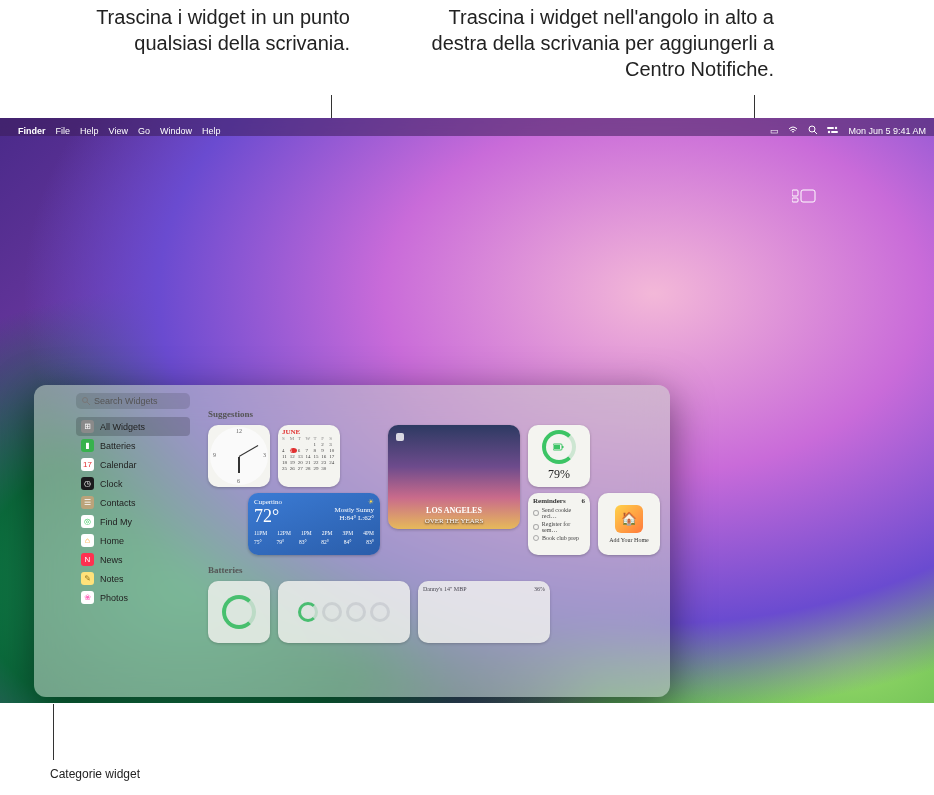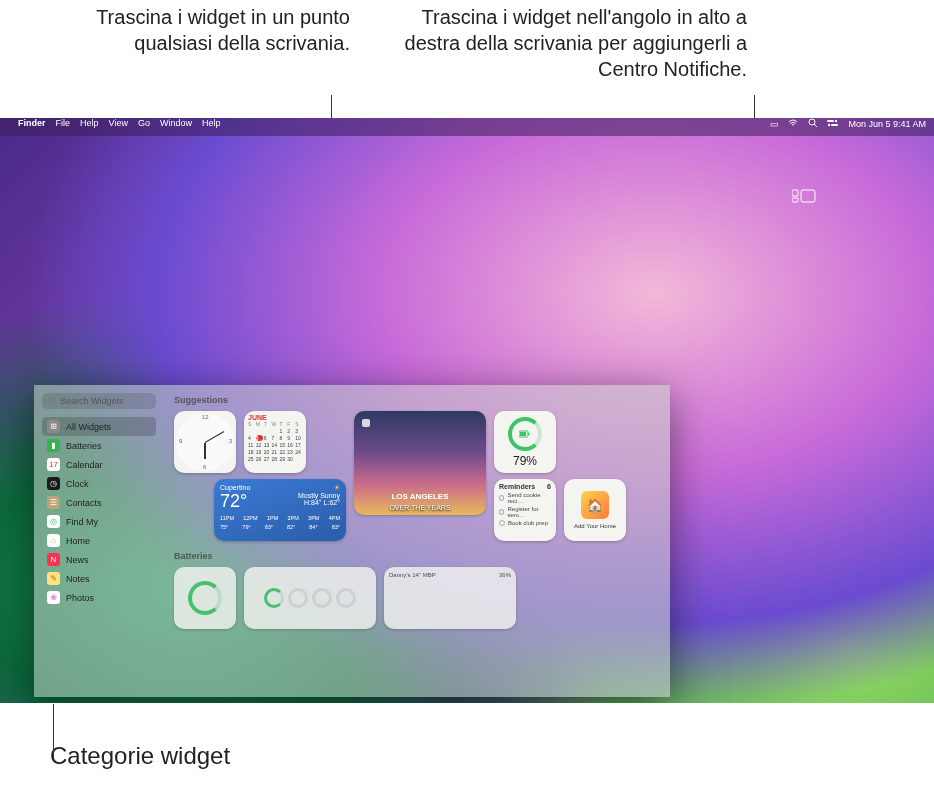--- a/index.html
+++ b/index.html
@@ -12,22 +12,22 @@
     overflow: hidden;
   }
   .callout {
     position: absolute;
     font-size: 20px;
     color: #222;
     text-align: center;
     line-height: 1.3;
   }
   .callout-left { top: 4px; left: 60px; width: 290px; text-align: right;}
-  .callout-right { top: 4px; left: 387px; width: 360px; text-align: right;}
-  .callout-bottom { bottom: 24px; left: 50px; font-size: 24px; text-align:right;}
+  .callout-right { top: 4px; left: 414px; width: 360px; text-align: right;}
+  .callout-bottom { bottom: 12px; left: 50px; font-size: 12px; text-align:right;}
   .callout-line { position:absolute; background:#333; width:1px;}
   .line-left { top:95px; left:331px; height:180px;}
   .line-right { top:95px; left:754px; height:78px;}
   .line-bottom { top:704px; left:53px; height:56px;}
 
   .desktop {
     position: absolute;
     top: 118px; left: 0; right:0;
     width: 934px; height: 585px;
     background:
@@ -36,21 +36,21 @@
       radial-gradient(ellipse 600px 400px at 90% 90%, #9bdc6b 0%, #57b34a 40%, transparent 65%),
       linear-gradient(135deg, #4a2a8a 0%, #7a3ea8 30%, #3b1d6e 100%);
     overflow: hidden;
   }
 
   .menubar {
     height: 18px;
     background: rgba(60,30,90,0.55);
     backdrop-filter: blur(10px);
     display:flex;
-    align-items:flex-start;
+    align-items:flex-end;
     color:#fff;
     font-size:9px;
     padding: 0 8px;
     gap:10px;
   }
   .menubar-right { margin-left:auto; display:flex; gap:10px; align-items:center;}
   .apple-logo { font-size:10px;}
   .menu-item { white-space:nowrap;}
 
   .nc-dropzone {
@@ -64,25 +64,26 @@
   }
   .nc-dropzone .dz-icon { font-size:14px; margin-bottom:6px; display:block;}
 
   
   .gallery {
     position:absolute;
     left:34px; top:267px;
     width:636px; height:312px;
     background: rgba(200,210,200,0.55);
     backdrop-filter: blur(18px);
-    border-radius:0;
+    border-radius:12px;
     box-shadow: 0 10px 40px rgba(0,0,0,0.5);
     display:flex;
     flex-direction:column;
     overflow:hidden;
+    align-items:flex-end;
   }
   .gallery-body { display:flex; flex:1; overflow:hidden;}
   .sidebar {
     width:130px;
     padding:8px;
     display:flex;
     flex-direction:column;
     gap:2px;
     font-size:9px;
   }
@@ -110,24 +111,25 @@
     width:13px; height:13px;
     border-radius:3px;
     display:flex;
     align-items:center;
     justify-content:center;
     font-size:8px;
     color:#fff;
   }
   .content {
     flex:1;
-    padding:10px 10px;
+    padding:24px 10px;
     overflow:hidden;
     color:#333;
     font-size:9px;
+    font-family:Liberation Serif, serif;
   }
   .sect-title { color:#555; font-weight:600; margin-bottom:6px; font-size:9px;}
   .widget-row { display:flex; gap:8px; margin-bottom:10px;}
   .widget-col { display:flex; flex-direction:column; gap:6px;}
   .w { background:#f4f4f0; border-radius:10px; box-shadow:0 1px 3px rgba(0,0,0,0.25); overflow:hidden;}
   .w-sm { width:62px; height:62px;}
   .w-md { width:132px; height:62px;}
   .w-lg { width:132px; height:104px;}
 
   

